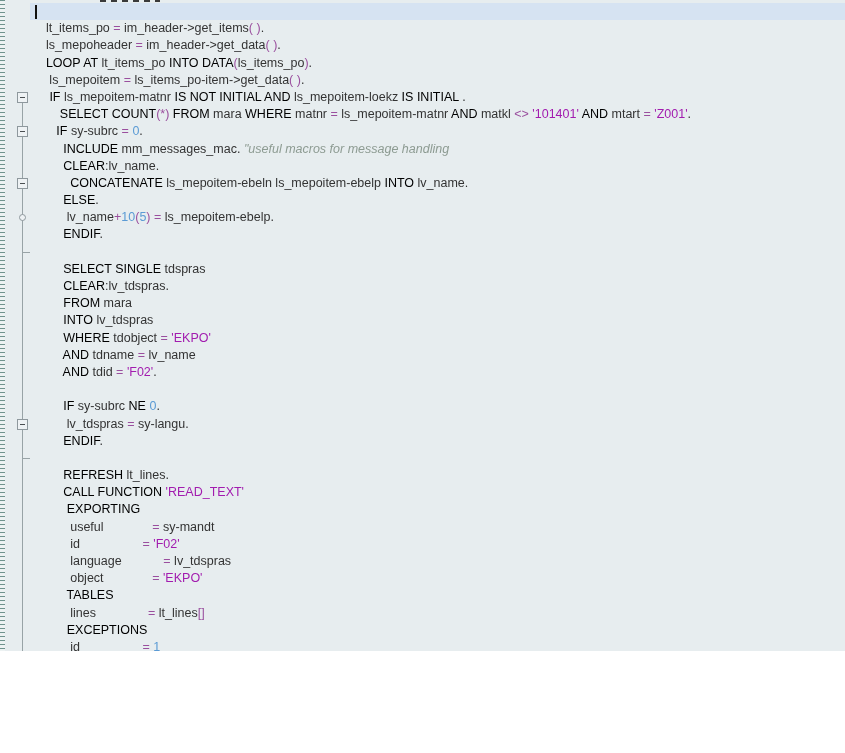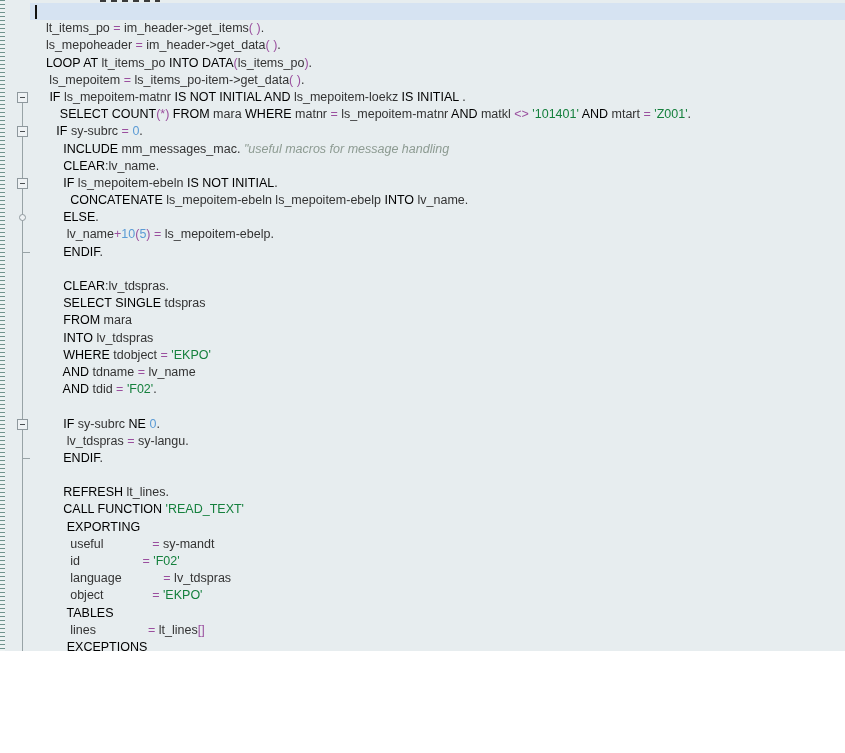--- a/index.html
+++ b/index.html
@@ -47,21 +47,21 @@
     color:#333;
   }
   .code-line.current{
     background:linear-gradient(90deg,transparent 0 30px,#d6e3f2 30px 100%);
   }
   .cursor{position:absolute;left:35px;top:2px;width:2px;height:14px;background:#111;}
   .tk-kw{color:#000000;}
   .tk-id{color:#333333;}
   .tk-op{color:#9a4f9e;}
   .tk-num{color:#5b9bd5;}
-  .tk-str{color:#15803d;}
+  .tk-str{color:#a21caf;}
   .tk-com{color:#8d9b92;font-style:italic;}
 </style>
 </head>
 <body>
 
 <div class="screen">
   <div class="margin-strip"></div>
   <div class="remnant"></div>
   <div class="gutter-layer">
       <div class="fold-line" style="top: 97px; bottom: 0px;"></div>
@@ -77,28 +77,27 @@
       <div class="code-line current"><span class="cursor"></span></div>
       <div class="code-line"><span class="tk-id">    lt_items_po </span><span class="tk-op">=</span><span class="tk-id"> im_header-&gt;get_items</span><span class="tk-op">( )</span><span class="tk-id">.</span></div>
       <div class="code-line"><span class="tk-id">    ls_mepoheader </span><span class="tk-op">=</span><span class="tk-id"> im_header-&gt;get_data</span><span class="tk-op">( )</span><span class="tk-id">.</span></div>
       <div class="code-line"><span class="tk-id">    </span><span class="tk-kw">LOOP AT</span><span class="tk-id"> lt_items_po </span><span class="tk-kw">INTO DATA</span><span class="tk-op">(</span><span class="tk-id">ls_items_po</span><span class="tk-op">)</span><span class="tk-id">.</span></div>
       <div class="code-line"><span class="tk-id">     ls_mepoitem </span><span class="tk-op">=</span><span class="tk-id"> ls_items_po-item-&gt;get_data</span><span class="tk-op">( )</span><span class="tk-id">.</span></div>
       <div class="code-line"><span class="tk-id">     </span><span class="tk-kw">IF</span><span class="tk-id"> ls_mepoitem-matnr </span><span class="tk-kw">IS NOT INITIAL</span><span class="tk-id"> </span><span class="tk-kw">AND</span><span class="tk-id"> ls_mepoitem-loekz </span><span class="tk-kw">IS INITIAL</span><span class="tk-id"> .</span></div>
       <div class="code-line"><span class="tk-id">        </span><span class="tk-kw">SELECT COUNT</span><span class="tk-op">(*)</span><span class="tk-id"> </span><span class="tk-kw">FROM</span><span class="tk-id"> mara </span><span class="tk-kw">WHERE</span><span class="tk-id"> matnr </span><span class="tk-op">=</span><span class="tk-id"> ls_mepoitem-matnr </span><span class="tk-kw">AND</span><span class="tk-id"> matkl </span><span class="tk-op">&lt;&gt;</span><span class="tk-id"> </span><span class="tk-str">'101401'</span><span class="tk-id"> </span><span class="tk-kw">AND</span><span class="tk-id"> mtart </span><span class="tk-op">=</span><span class="tk-id"> </span><span class="tk-str">'Z001'</span><span class="tk-id">.</span></div>
       <div class="code-line"><span class="tk-id">       </span><span class="tk-kw">IF</span><span class="tk-id"> sy-subrc </span><span class="tk-op">=</span><span class="tk-id"> </span><span class="tk-num">0</span><span class="tk-id">.</span></div>
       <div class="code-line"><span class="tk-id">         </span><span class="tk-kw">INCLUDE</span><span class="tk-id"> mm_messages_mac. </span><span class="tk-com">"useful macros for message handling</span></div>
       <div class="code-line"><span class="tk-id">         </span><span class="tk-kw">CLEAR</span><span class="tk-id">:lv_name.</span></div>
-      <div class="code-line"><span class="tk-id">         </span><span class="tk-kw">IF</span><span class="tk-id"> ls_mepoitem-ebeln </span><span class="tk-kw">IS NOT INITIAL</span><span class="tk-id">.</span></div>
       <div class="code-line"><span class="tk-id">           </span><span class="tk-kw">CONCATENATE</span><span class="tk-id"> ls_mepoitem-ebeln ls_mepoitem-ebelp </span><span class="tk-kw">INTO</span><span class="tk-id"> lv_name</span><span class="tk-id">.</span></div>
       <div class="code-line"><span class="tk-id">         </span><span class="tk-kw">ELSE</span><span class="tk-id">.</span></div>
       <div class="code-line"><span class="tk-id">          lv_name</span><span class="tk-op">+</span><span class="tk-num">10</span><span class="tk-op">(</span><span class="tk-num">5</span><span class="tk-op">)</span><span class="tk-id"> </span><span class="tk-op">=</span><span class="tk-id"> ls_mepoitem-ebelp.</span></div>
       <div class="code-line"><span class="tk-id">         </span><span class="tk-kw">ENDIF</span><span class="tk-id">.</span></div>
       <div class="code-line"></div>
+      <div class="code-line"><span class="tk-id">         </span><span class="tk-kw">SELECT SINGLE</span><span class="tk-id"> tdspras</span></div>
       <div class="code-line"><span class="tk-id">         </span><span class="tk-kw">CLEAR</span><span class="tk-id">:lv_tdspras.</span></div>
-      <div class="code-line"><span class="tk-id">         </span><span class="tk-kw">SELECT SINGLE</span><span class="tk-id"> tdspras</span></div>
       <div class="code-line"><span class="tk-id">         </span><span class="tk-kw">FROM</span><span class="tk-id"> mara</span></div>
       <div class="code-line"><span class="tk-id">         </span><span class="tk-kw">INTO</span><span class="tk-id"> lv_tdspras</span></div>
       <div class="code-line"><span class="tk-id">         </span><span class="tk-kw">WHERE</span><span class="tk-id"> tdobject </span><span class="tk-op">=</span><span class="tk-id"> </span><span class="tk-str">'EKPO'</span></div>
       <div class="code-line"><span class="tk-id">         </span><span class="tk-kw">AND</span><span class="tk-id"> tdname </span><span class="tk-op">=</span><span class="tk-id"> lv_name</span></div>
       <div class="code-line"><span class="tk-id">         </span><span class="tk-kw">AND</span><span class="tk-id"> tdid </span><span class="tk-op">=</span><span class="tk-id"> </span><span class="tk-str">'F02'</span><span class="tk-id">.</span></div>
       <div class="code-line"></div>
       <div class="code-line"><span class="tk-id">         </span><span class="tk-kw">IF</span><span class="tk-id"> sy-subrc </span><span class="tk-kw">NE</span><span class="tk-id"> </span><span class="tk-num">0</span><span class="tk-id">.</span></div>
       <div class="code-line"><span class="tk-id">          lv_tdspras </span><span class="tk-op">=</span><span class="tk-id"> sy-langu.</span></div>
       <div class="code-line"><span class="tk-id">         </span><span class="tk-kw">ENDIF</span><span class="tk-id">.</span></div>
       <div class="code-line"></div>

